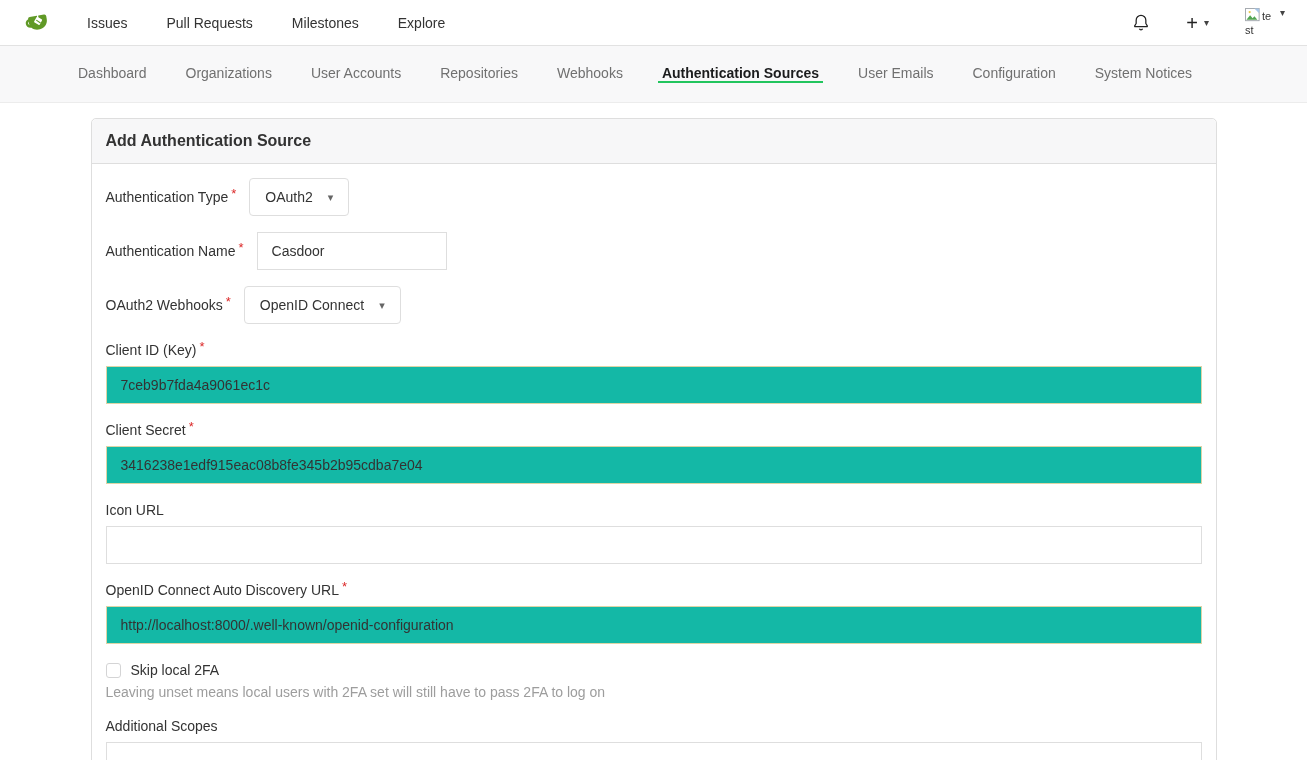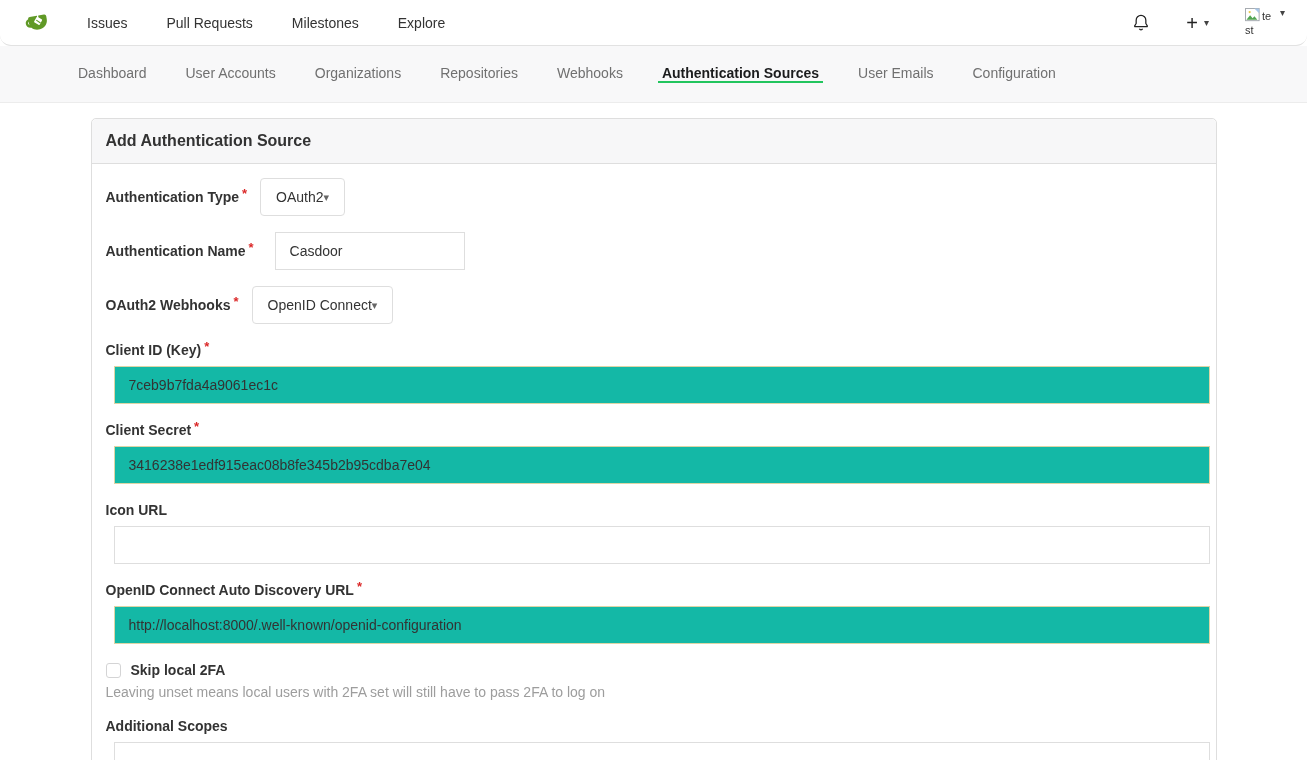--- a/index.html
+++ b/index.html
@@ -1,21 +1,21 @@
 <!DOCTYPE html>
 <html><head>
 <meta charset="utf-8">
 <style>
   * { margin:0; padding:0; box-sizing:border-box; }
   html,body { width:1307px; height:760px; overflow:hidden; background:#fff;
     font-family:"Liberation Sans","DejaVu Sans",sans-serif; font-size:14px; color:#333; }
 
   
   .navbar { height:46px; display:flex; align-items:center; padding:0 22px;
-    background:#fff; border-bottom:1px solid #e2e2e2;border-radius:11px; }
+    background:#fff; border-bottom:1px solid #e2e2e2; }
   .brand { display:flex; align-items:center; margin-right:34px; cursor:pointer; }
   .nav-links { display:flex; align-items:center; gap:39px; }
   .nav-link { color:#333; text-decoration:none; font-size:14px; cursor:pointer; }
   .nav-spacer { flex:1; }
   .nav-right { display:flex; align-items:center; gap:36px; }
   .icon-btn { display:inline-flex; align-items:center; cursor:pointer; background:none; border:none; }
   .plus-group { display:inline-flex; align-items:center; gap:6px; cursor:pointer; }
   .plus-glyph { font-size:20px; font-weight:400; color:#222; line-height:1; }
   .caret { font-size:10px; color:#444; line-height:1; }
   .avatar-group { display:inline-flex; align-items:flex-start; gap:7px; cursor:pointer; }
@@ -34,31 +34,31 @@
   .panel { width:1126px; margin:15px auto 0; border:1px solid #dedede; border-radius:5px;
     background:#fff; padding-bottom:40px; }
   .panel-header { background:#f7f7f8; border-bottom:1px solid #dedede;
     border-radius:5px 5px 0 0; padding:13px 14px; font-size:16px; font-weight:700; color:#333; }
   .panel-body { padding:14px; }
 
   
   .field { margin-bottom:16px; }
   .field.stacked { margin-top:18px; margin-bottom:18px; }
   .field-inline { display:flex; align-items:center; gap:13px; }
-  label.f-label, .f-label { font-weight:700; color:#333; font-size:14px; }
+  label.f-label, .f-label { font-weight:400; color:#333; font-size:14px; }
   .req { color:#db2828; margin-left:3px; font-size:13px; position:relative; top:-4px; }
   .stacked .f-label { display:block; margin-bottom:8px; }
 
-  .dropdown { display:inline-flex; align-items:center; min-height:38px;
+  .dropdown { display:inline-flex; align-items:center; gap:15px; min-height:38px;
     padding:9px 15px; background:#fff; border:1px solid #dedede; border-radius:4px;
     cursor:pointer; color:#333; }
   .dd-caret { font-size:11px; color:#666; }
 
   input.text { height:38px; padding:9px 14px; border:1px solid #dedede; border-radius:0;
-    font-family:inherit; font-size:14px; color:#333; background:#fff; outline:none;margin-left:8px; }
+    font-family:inherit; font-size:14px; color:#333; background:#fff; outline:none; }
   input.text.inline { width:190px; }
   input.text.full { width:100%; display:block; }
   input.text.autofill { background:#14b8a6; border-color:#dcd5a6; }
 
   .checkbox-field { margin-top:16px; margin-bottom:8px; }
   .cb-row { display:flex; align-items:center; gap:10px; }
   input.checkbox { appearance:none; -webkit-appearance:none; width:15px; height:15px;
     border:1px solid #d4d4d5; border-radius:3px; background:#fff; cursor:pointer; margin:0; }
   .help-text { color:#9d9d9d; margin-top:6px; font-size:14px; }
   .scopes-field { margin-top:29px; }
@@ -110,27 +110,28 @@
           <circle cx="5.2" cy="4.6" r="1.3" fill="#e8c94f"></circle>
         </svg><span>test</span>
       </span>
       <span class="caret">▾</span>
     </span>
   </div>
 </div>
 
 <div class="tabbar">
   <span class="tab">Dashboard</span>
+  <span class="tab">Organizations</span>
   <span class="tab">User Accounts</span>
-  <span class="tab">Organizations</span>
   <span class="tab">Repositories</span>
   <span class="tab">Webhooks</span>
   <span class="tab active">Authentication Sources</span>
   <span class="tab">User Emails</span>
   <span class="tab">Configuration</span>
+  <span class="tab">System Notices</span>
 </div>
 
 <div class="panel">
   <div class="panel-header">Add Authentication Source</div>
   <div class="panel-body">
 
     <div class="field field-inline">
       <span class="f-label"><span>Authentication Type</span><span class="req">*</span></span>
       <span class="dropdown">
         <span>OAuth2</span>

